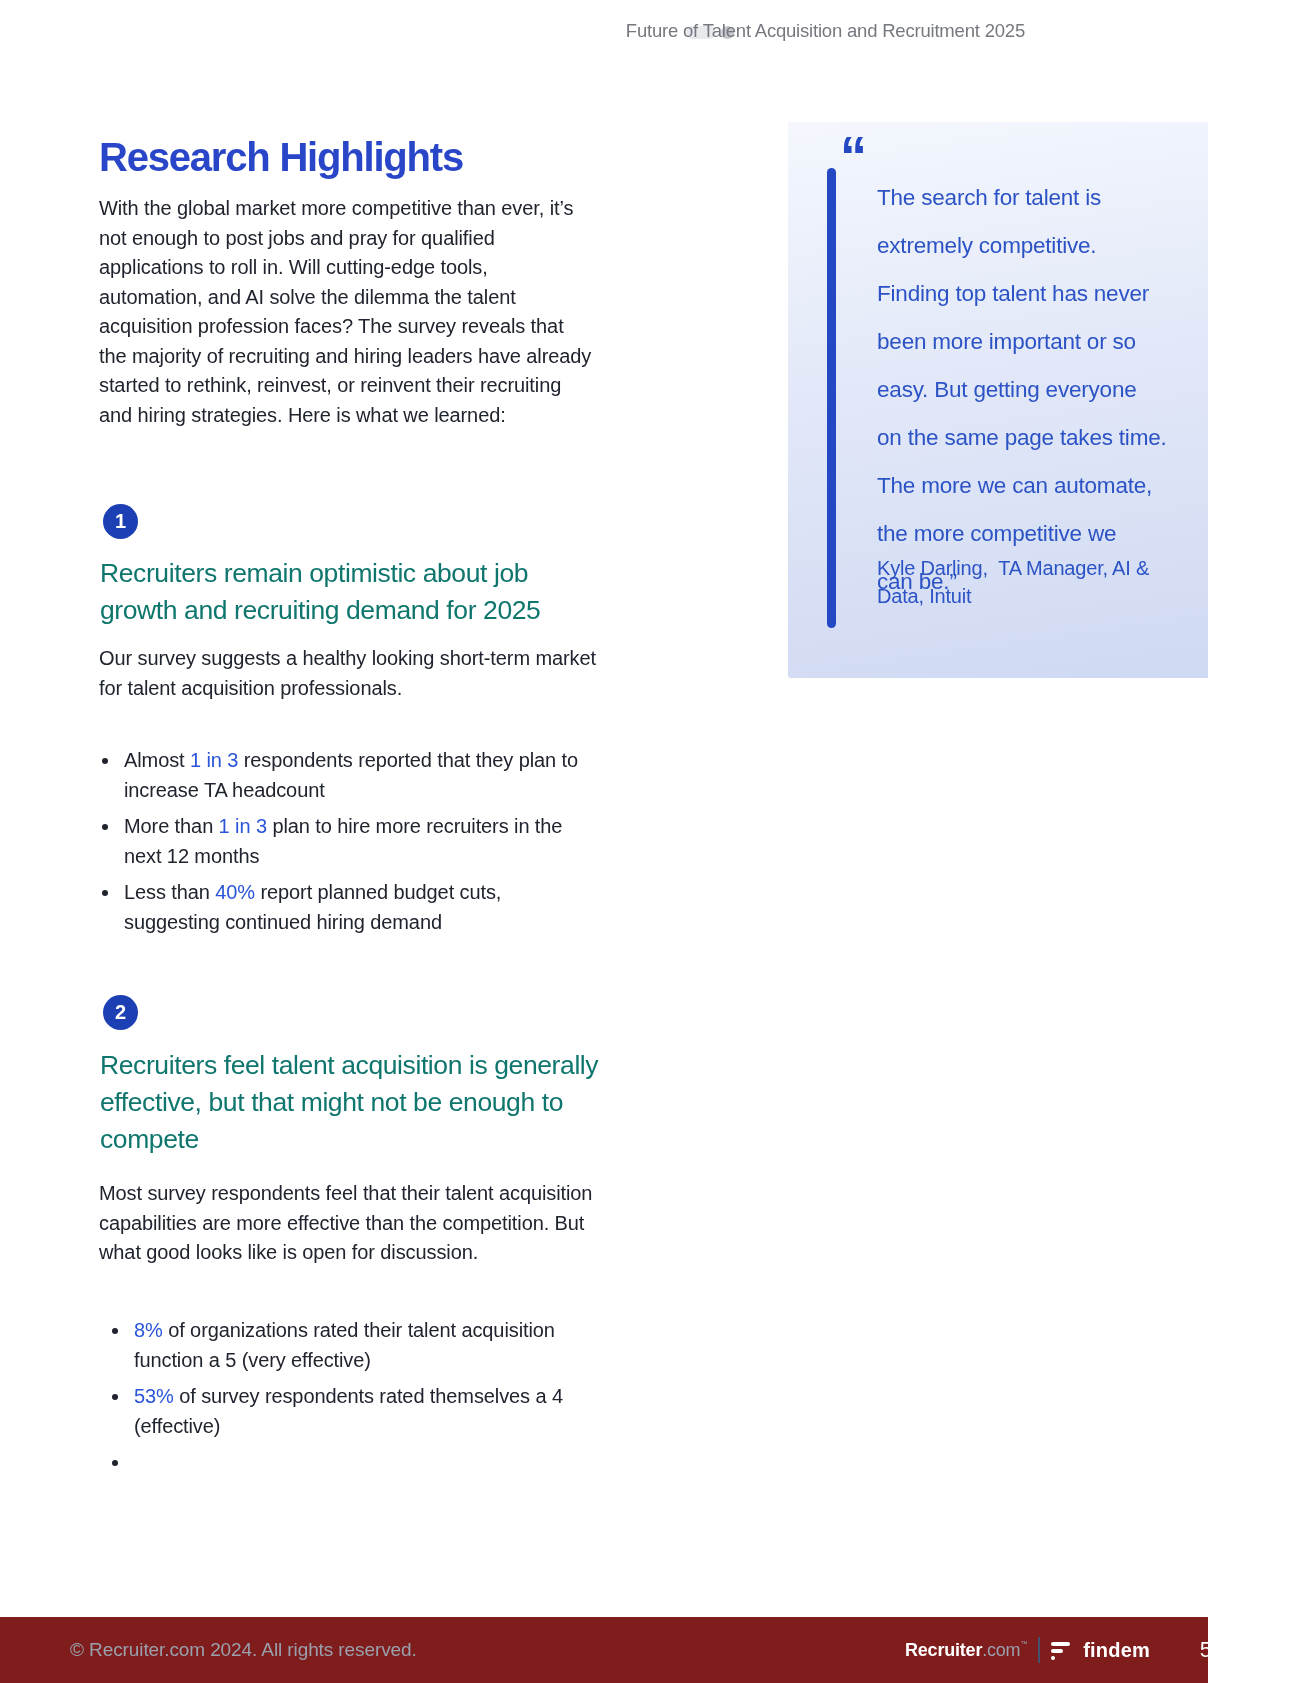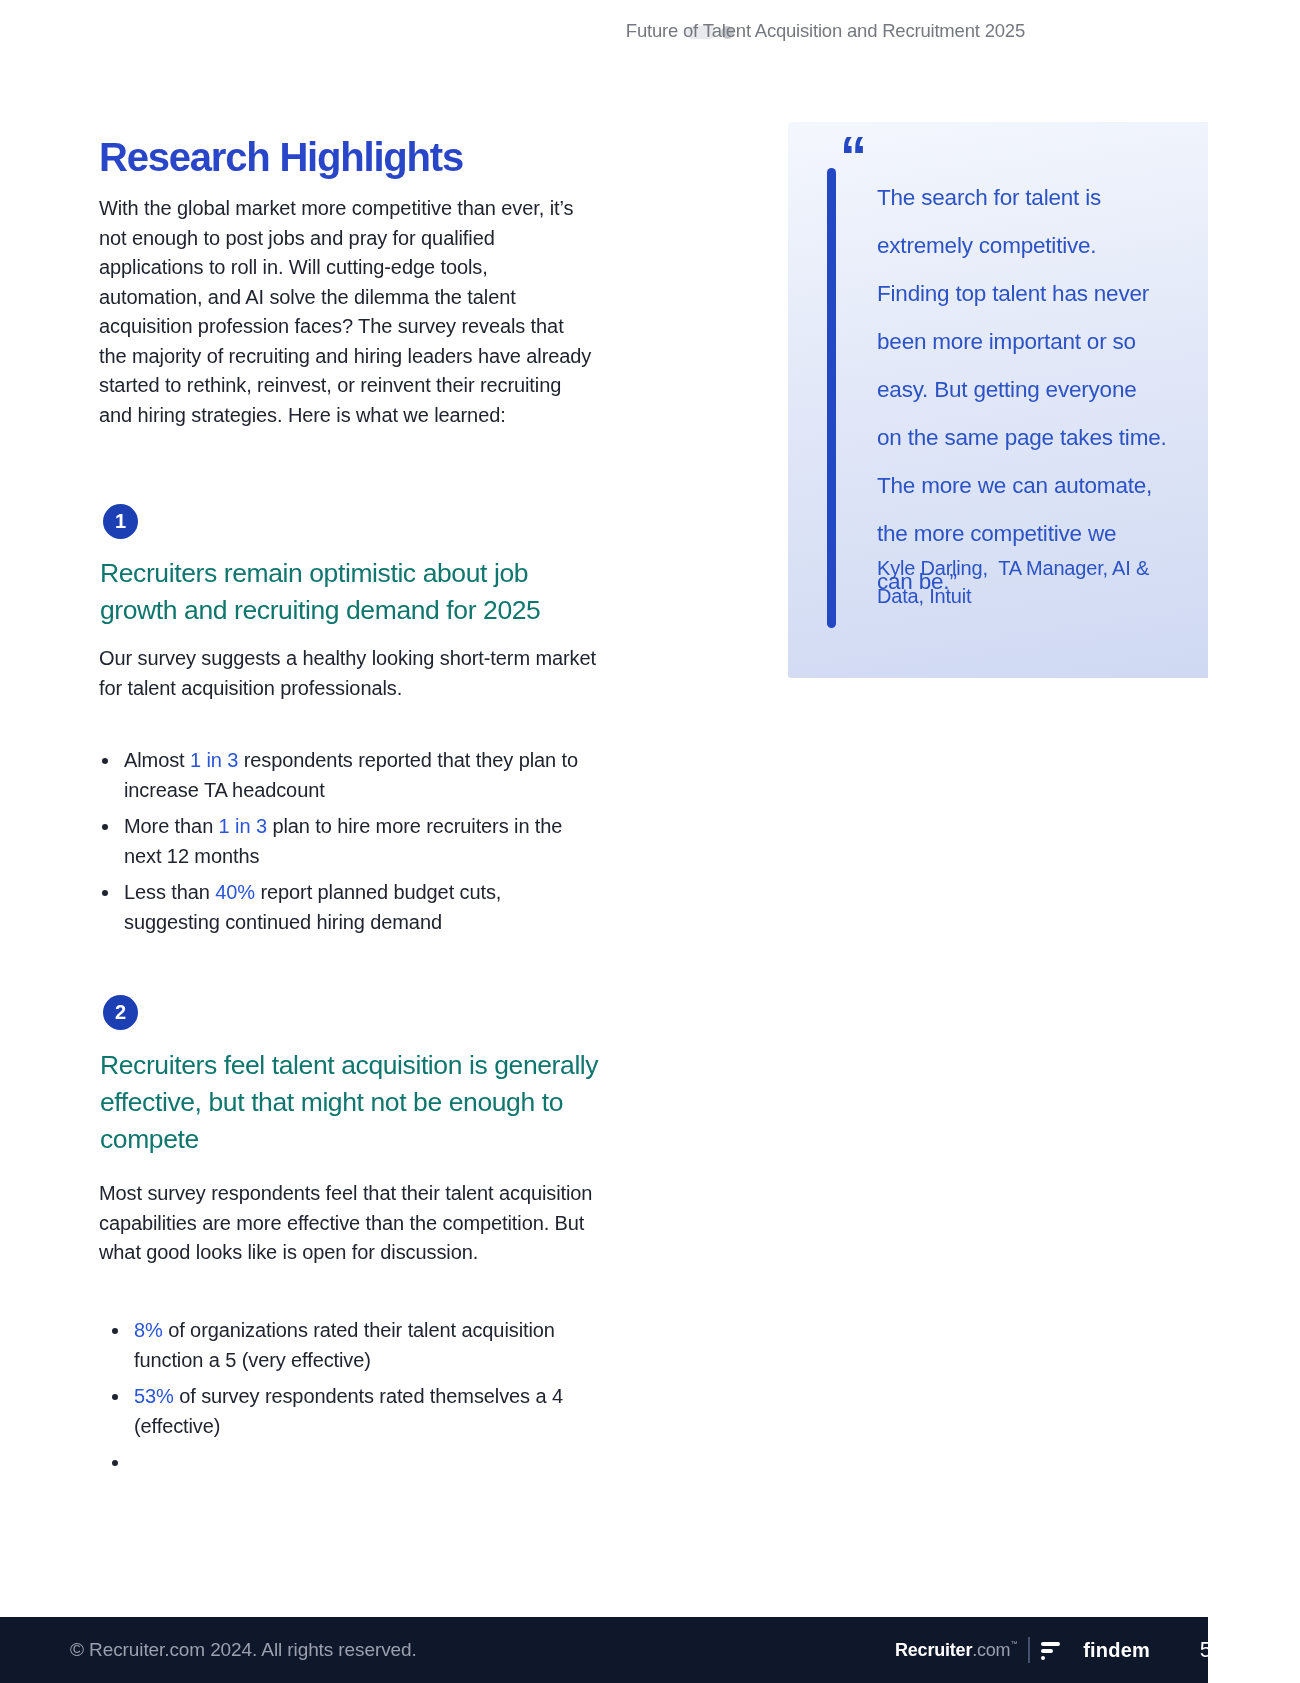--- a/index.html
+++ b/index.html
@@ -41,28 +41,28 @@
   .quote-panel{left:788px;top:122px;width:428px;height:556px;border-radius:3px;
                background:linear-gradient(172deg,#f4f7fd 0%,#e2e8f8 45%,#cfd9f2 100%);}
   .quote-bar{left:39px;top:46px;width:9px;height:460px;border-radius:5px;background:#2447c4;}
   .quote-mark{left:52px;top:2px;font-size:54px;font-weight:bold;color:#2447c4;letter-spacing:-3px;}
   .quote-text{left:89px;top:52px;width:330px;font-size:22.5px;line-height:48px;color:#2c53c5;
               letter-spacing:-0.2px;white-space:pre-wrap;}
   .quote-attr{left:89px;top:433px;width:320px;font-size:20px;line-height:27.5px;color:#2c53c5;
               letter-spacing:-0.2px;white-space:pre-wrap;}
 
   
-  .footer{left:0;top:1617px;width:1300px;height:66px;background:#0f172a;}
+  .footer{left:0;top:1617px;width:1300px;height:66px;background:#7f1d1d;}
   .footer-copyright{left:70px;top:0;line-height:66px;font-size:19px;color:#9aa0ad;letter-spacing:-0.1px;white-space:pre;}
   .footer-brands{right:150px;top:0;height:66px;display:flex;align-items:center;gap:11px;}
   .brand-recruiter{color:#ffffff;font-size:18px;font-weight:bold;letter-spacing:-0.2px;white-space:nowrap;}
   .brand-recruiter .dotcom{font-size:18px;font-weight:normal;color:#9aa0ae;}
   .brand-recruiter .tm{font-size:7px;font-weight:normal;color:#9aa0ae;vertical-align:top;}
   .footer-divider{width:2px;height:26px;background:#46506f;}
-  .findem{display:flex;align-items:center;gap:22px;}
+  .findem{display:flex;align-items:center;gap:12px;}
   .findem-icon{position:relative;width:20px;height:18px;}
   .findem-icon i{position:absolute;background:#ffffff;border-radius:2px;display:block;}
   .fi-bar1{left:0;top:1px;width:19px;height:3.6px;}
   .fi-bar2{left:0;top:8px;width:12px;height:3.6px;}
   .fi-dot{left:0;top:15px;width:4px;height:3.6px;border-radius:50%;}
   .findem-name{color:#ffffff;font-size:20px;font-weight:600;letter-spacing:0.2px;}
   .page-number{right:88px;top:0;line-height:66px;font-size:22px;color:#ffffff;}
 </style>
 </head>
 <body>

